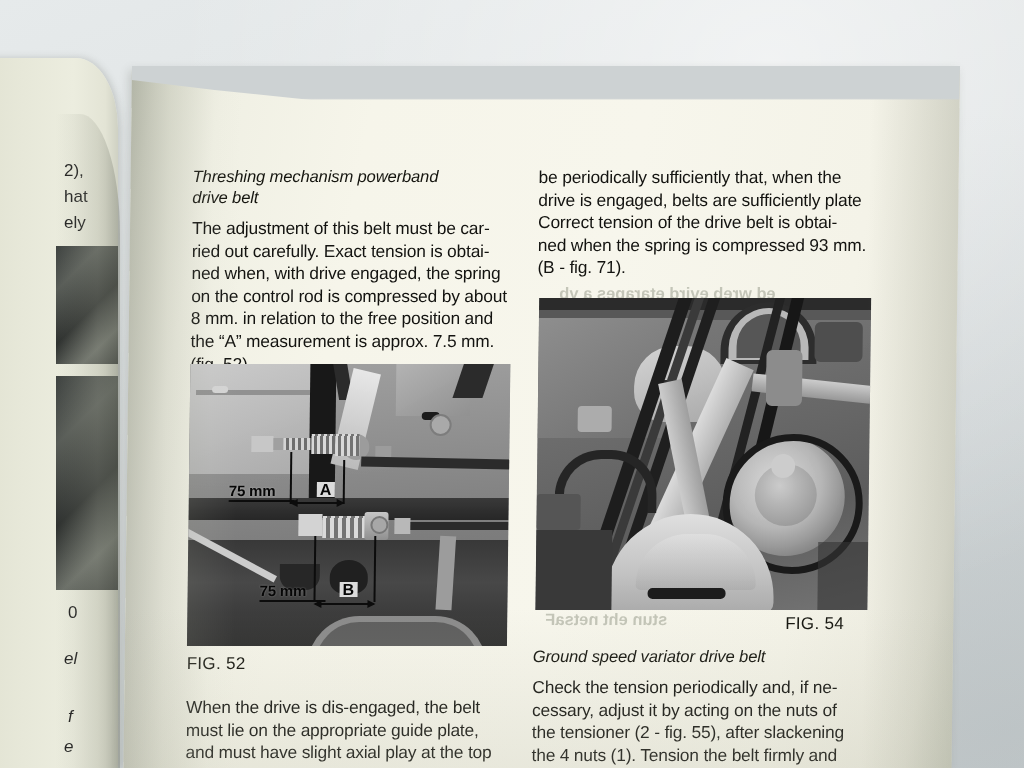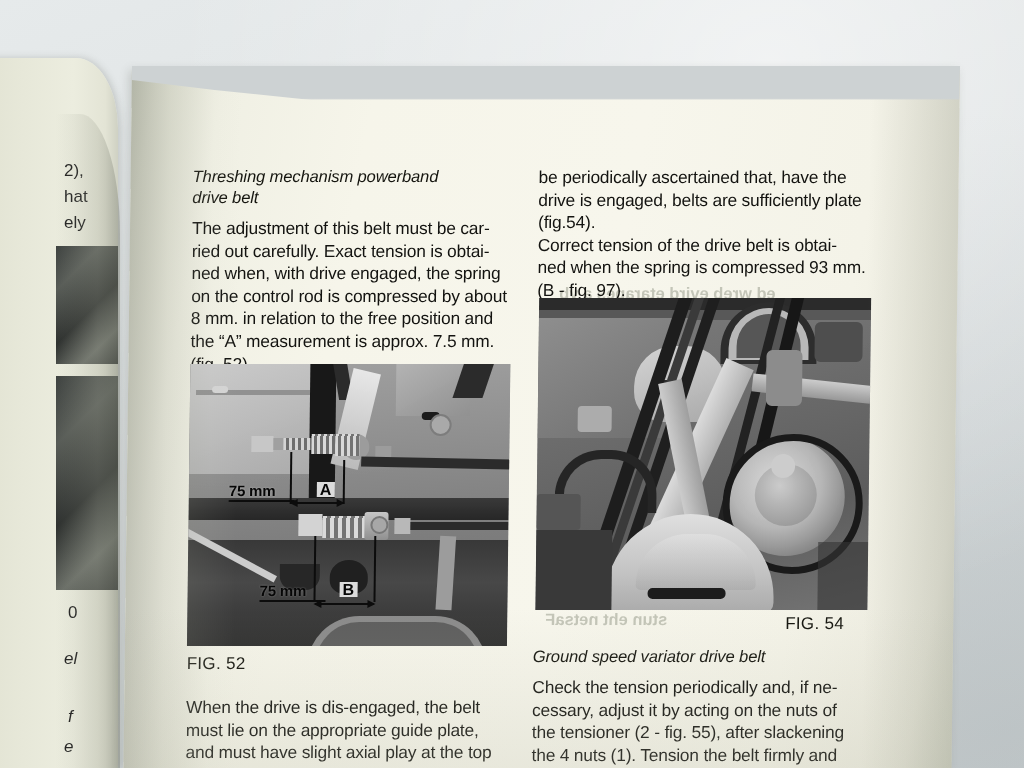--- a/index.html
+++ b/index.html
@@ -366,26 +366,25 @@
 
       <div class="col" style="left:62px; top:628px;">
         <div class="body-par">When the drive is dis-engaged, the belt</div>
         <div class="body-par">must lie on the appropriate guide plate,</div>
         <div class="body-par">and must have slight axial play at the top</div>
         <div class="body-par">exit of it, showing the pla...</div>
       </div>
 
       <div class="col col-right">
         <div class="body-par">
-          <div>be periodically ascertained that, have the</div>
+          <div>be periodically sufficiently that, when the</div>
           <div>drive is engaged, belts are sufficiently plate</div>
-          <div>(fig.54).</div>
           <div>Correct tension of the drive belt is obtai-</div>
           <div>ned when the spring is compressed 93 mm.</div>
-          <div>(B - fig. 97).</div>
+          <div>(B - fig. 71).</div>
         </div>
       </div>
 
       <div class="fig54-wrap">
         <div class="photo54">
           <div class="pbase" style="background:linear-gradient(165deg,#7e8078 0%,#6d6f67 35%,#5c5e56 70%,#747669 100%);"></div>
 
           <div class="bar" style="left:0; top:0; width:332px; height:16px; background:#2c2e2a;"></div>
           <div class="bar" style="left:0; top:12px; width:332px; height:10px; background:#585a52;"></div>
 

